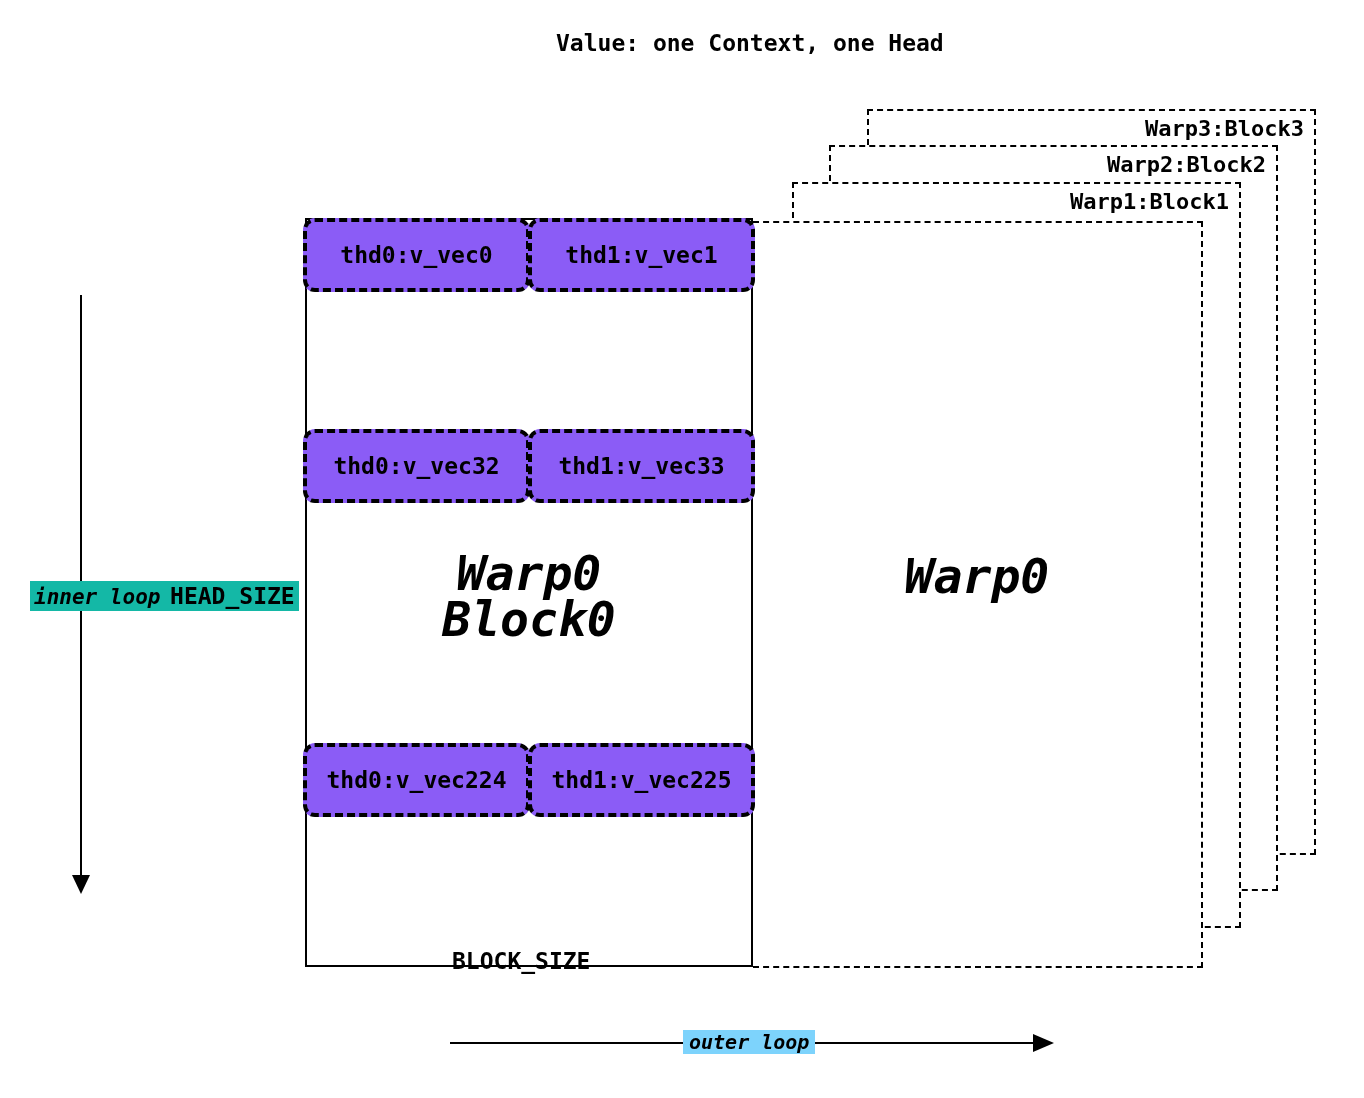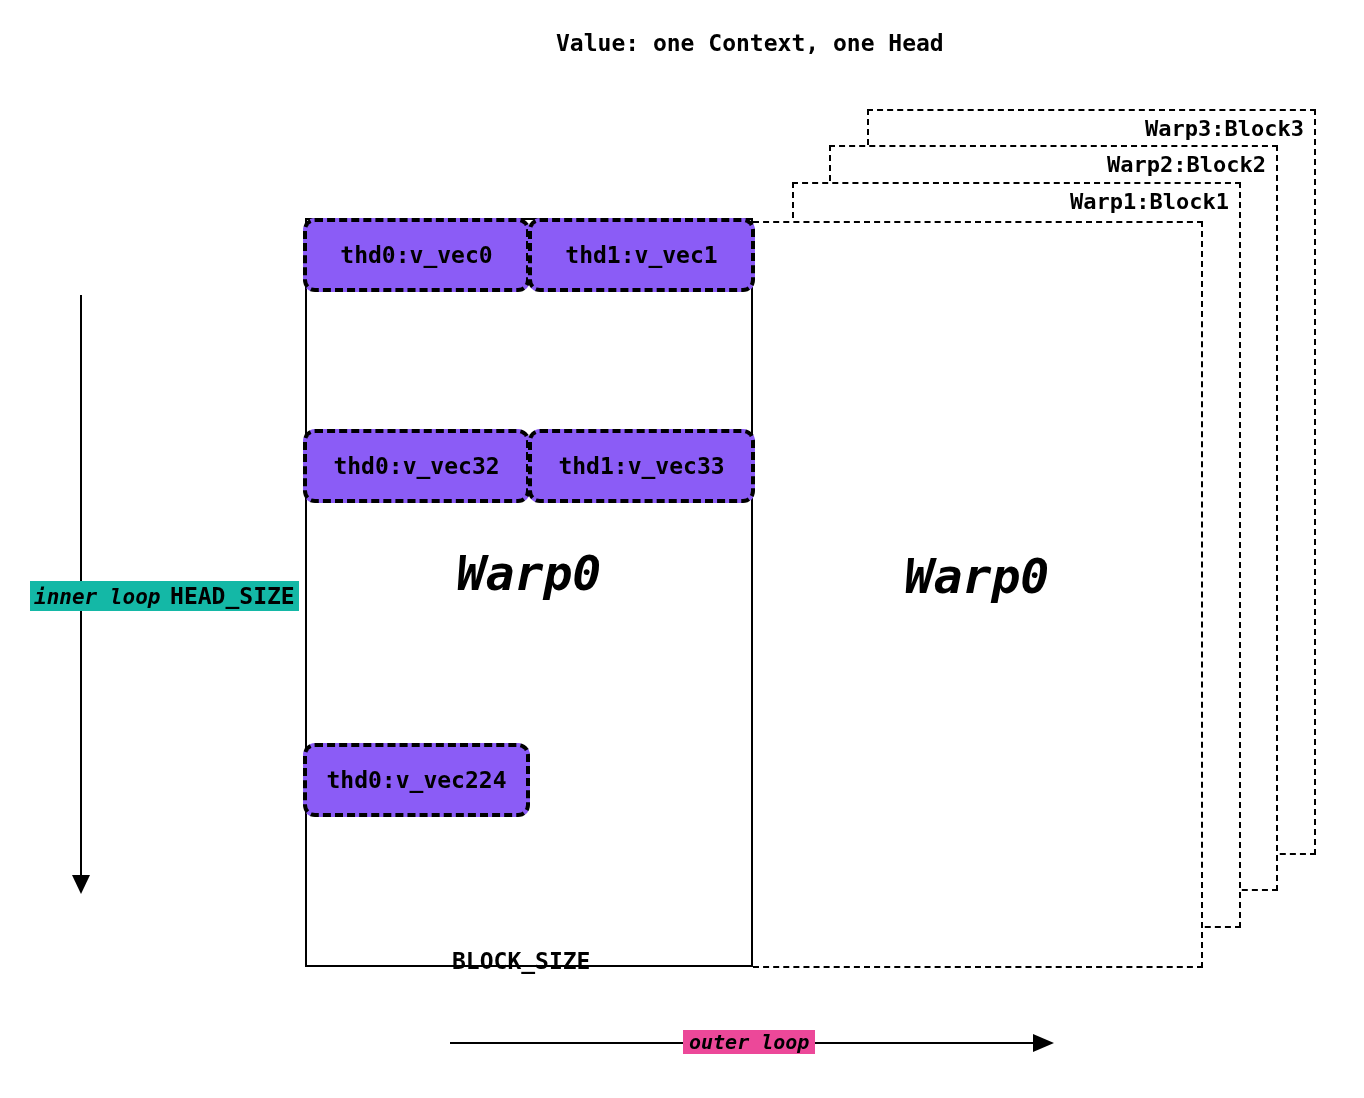--- a/index.html
+++ b/index.html
@@ -95,21 +95,21 @@
     left: 450px; top: 1042px; width: 586px; height: 2px; background: #000;
   }
   #outer-arrow-head {
     left: 1033px; top: 1034px; width: 0; height: 0;
     border-top: 9px solid transparent;
     border-bottom: 9px solid transparent;
     border-left: 21px solid #000;
   }
   #outer-label {
     left: 683px; top: 1030px;
-    background: #ec4899; padding: 0 6px;
+    background: #7dd3fc; padding: 0 6px;
     font-size: 20px; font-weight: bold; font-style: italic; white-space: nowrap;
   }
 </style>
 </head>
 <body>
 
 <div id="canvas">
 
   <div class="abs title">Value: one Context, one Head</div>
 
@@ -125,28 +125,30 @@
 
   <div class="abs" id="block4">
     <div class="center-label">
       <div>Warp0</div>
     </div>
   </div>
 
   <div class="abs" id="block0">
     <div class="center-label">
       <div>Warp0</div>
+      <div>Block0</div>
     </div>
   </div>
 
   <div class="abs thd-box thd-left row1">thd0:v_vec0</div>
   <div class="abs thd-box thd-right row1">thd1:v_vec1</div>
   <div class="abs thd-box thd-left row2">thd0:v_vec32</div>
   <div class="abs thd-box thd-right row2">thd1:v_vec33</div>
   <div class="abs thd-box thd-left row3">thd0:v_vec224</div>
+  <div class="abs thd-box thd-right row3">thd1:v_vec225</div>
 
   <div class="abs" id="inner-arrow-line"></div>
   <div class="abs" id="inner-arrow-head"></div>
   <div class="abs" id="inner-label">
     <span class="it">inner loop</span>
     <span class="up">HEAD_SIZE</span>
   </div>
 
   <div class="abs" id="block-size-label">BLOCK_SIZE</div>
   <div class="abs" id="outer-arrow-line"></div>

